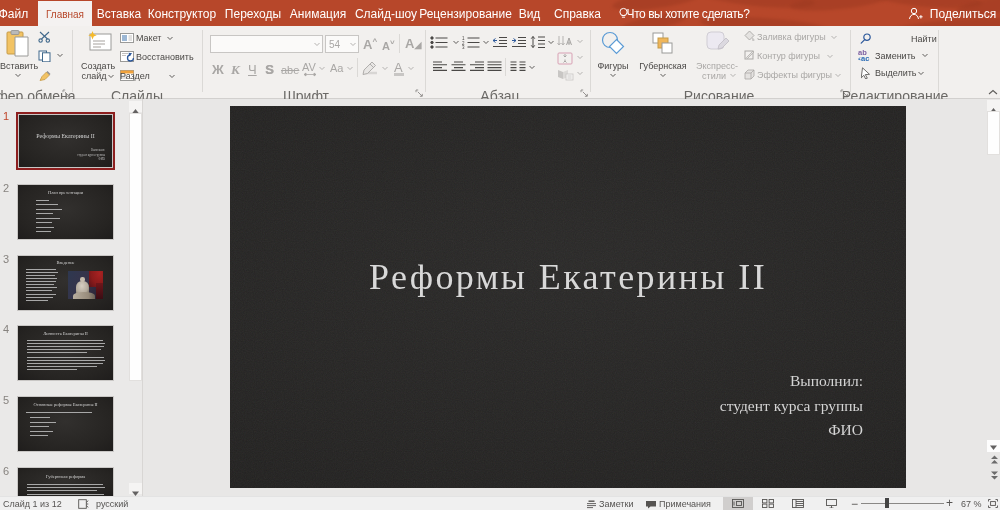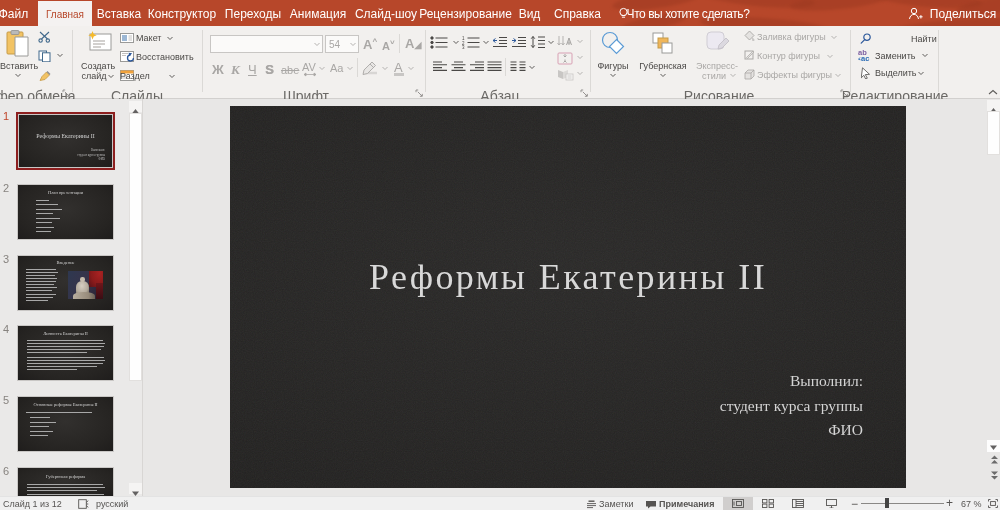--- a/index.html
+++ b/index.html
@@ -508,21 +508,21 @@
 <svg class="abs" style="left:586px;top:500px;" width="11" height="9" viewBox="0 0 11 9">
     <g stroke="#565452" fill="none">
       <path d="M2.5 1.2h6" stroke-width="1.4"></path>
       <path d="M1 3.6h9M1 5.6h9M1 7.6h6" stroke-width="0.9"></path>
     </g>
   </svg>
 <div class="sbt" style="left:599px;">Заметки</div>
 <svg class="abs" style="left:645px;top:500px;" width="12" height="9" viewBox="0 0 12 9">
     <path d="M1 1h10v5.6H5.5L3 8.6V6.6H1z" fill="#565452"></path>
   </svg>
-<div class="sbt" style="left:659px;font-weight:bold;">Примечания</div>
+<div class="sbt" style="left:659px;">Примечания</div>
 <div class="abs" style="left:723px;top:497px;width:30px;height:13px;background:#d0cecd;"></div>
 <svg class="abs" style="left:732px;top:499px;" width="12" height="9" viewBox="0 0 12 9">
     <g fill="none" stroke="#565452" stroke-width="0.9">
       <rect x="0.5" y="0.5" width="11" height="8"></rect>
       <rect x="4.5" y="2.5" width="5" height="4"></rect>
       <path d="M2 2.5v4"></path>
     </g>
   </svg>
 <svg class="abs" style="left:762px;top:499px;" width="12" height="9" viewBox="0 0 12 9">
     <g fill="none" stroke="#565452" stroke-width="0.9">

